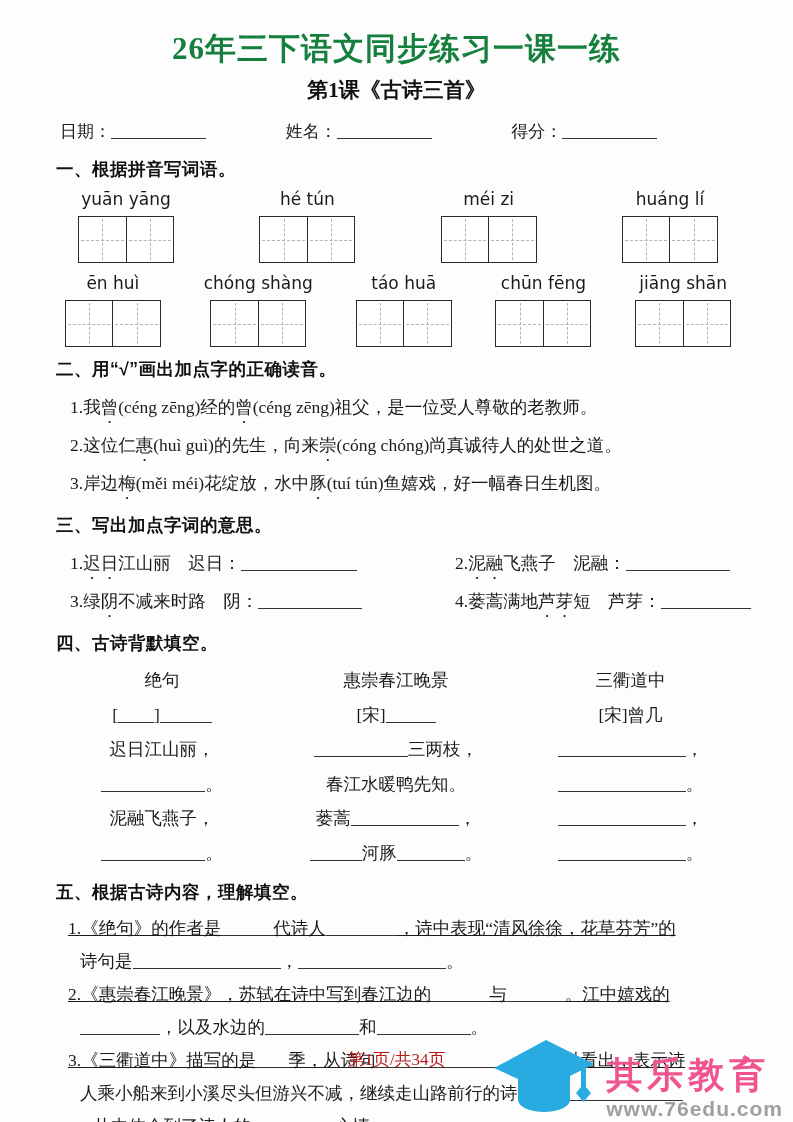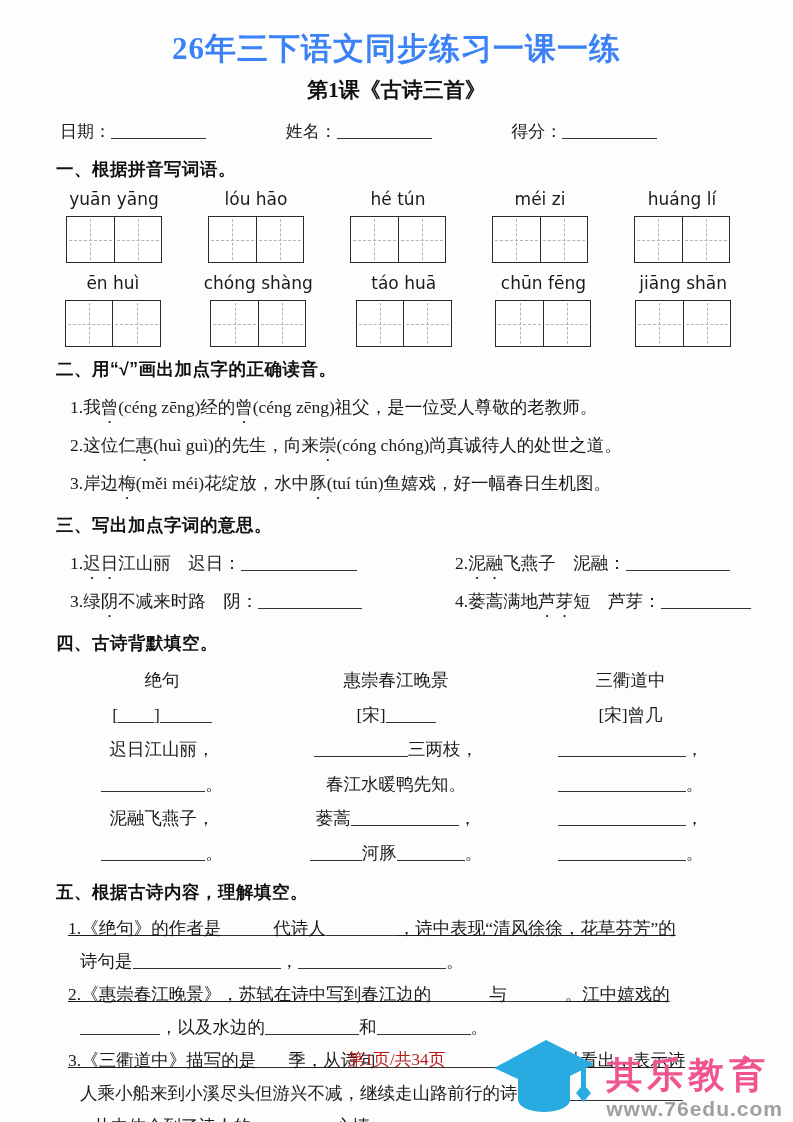--- a/index.html
+++ b/index.html
@@ -12,21 +12,21 @@
     color:#1a1a1a;
     overflow:hidden;
     box-sizing:border-box;
     padding:24px 56px 0 56px;
   }
   .title{
     text-align:center;
     font-size:31px;
     font-weight:bold;
     letter-spacing:1px;
-    color:#3b82f6;
+    color:#15803d;
     margin:4px 0 6px 0;
   }
   .subtitle{
     text-align:center;
     font-size:21px;
     font-weight:bold;
     color:#111;
     margin-bottom:16px;
   }
   .info-row{display:flex;font-size:17px;margin:0 0 14px 4px;}
@@ -95,27 +95,20 @@
   <div class="info-row">
     <div class="info-field"><span>日期：</span><span class="bl" style="width:95px"></span></div>
     <div class="info-field"><span>姓名：</span><span class="bl" style="width:95px"></span></div>
     <div class="info-field"><span>得分：</span><span class="bl" style="width:95px"></span></div>
   </div>
 
   <div class="sec-head">一、根据拼音写词语。</div>
   <div class="py-row">
     <div class="py-col">
         <div class="py-label">yuān yāng</div>
-        <div class="wbox">
-          <div class="wcell"></div>
-          <div class="wcell"></div>
-        </div>
-      </div>
-    <div class="py-col">
-        <div class="py-label">lóu hāo</div>
         <div class="wbox">
           <div class="wcell"></div>
           <div class="wcell"></div>
         </div>
       </div>
     <div class="py-col">
         <div class="py-label">hé tún</div>
         <div class="wbox">
           <div class="wcell"></div>
           <div class="wcell"></div>

